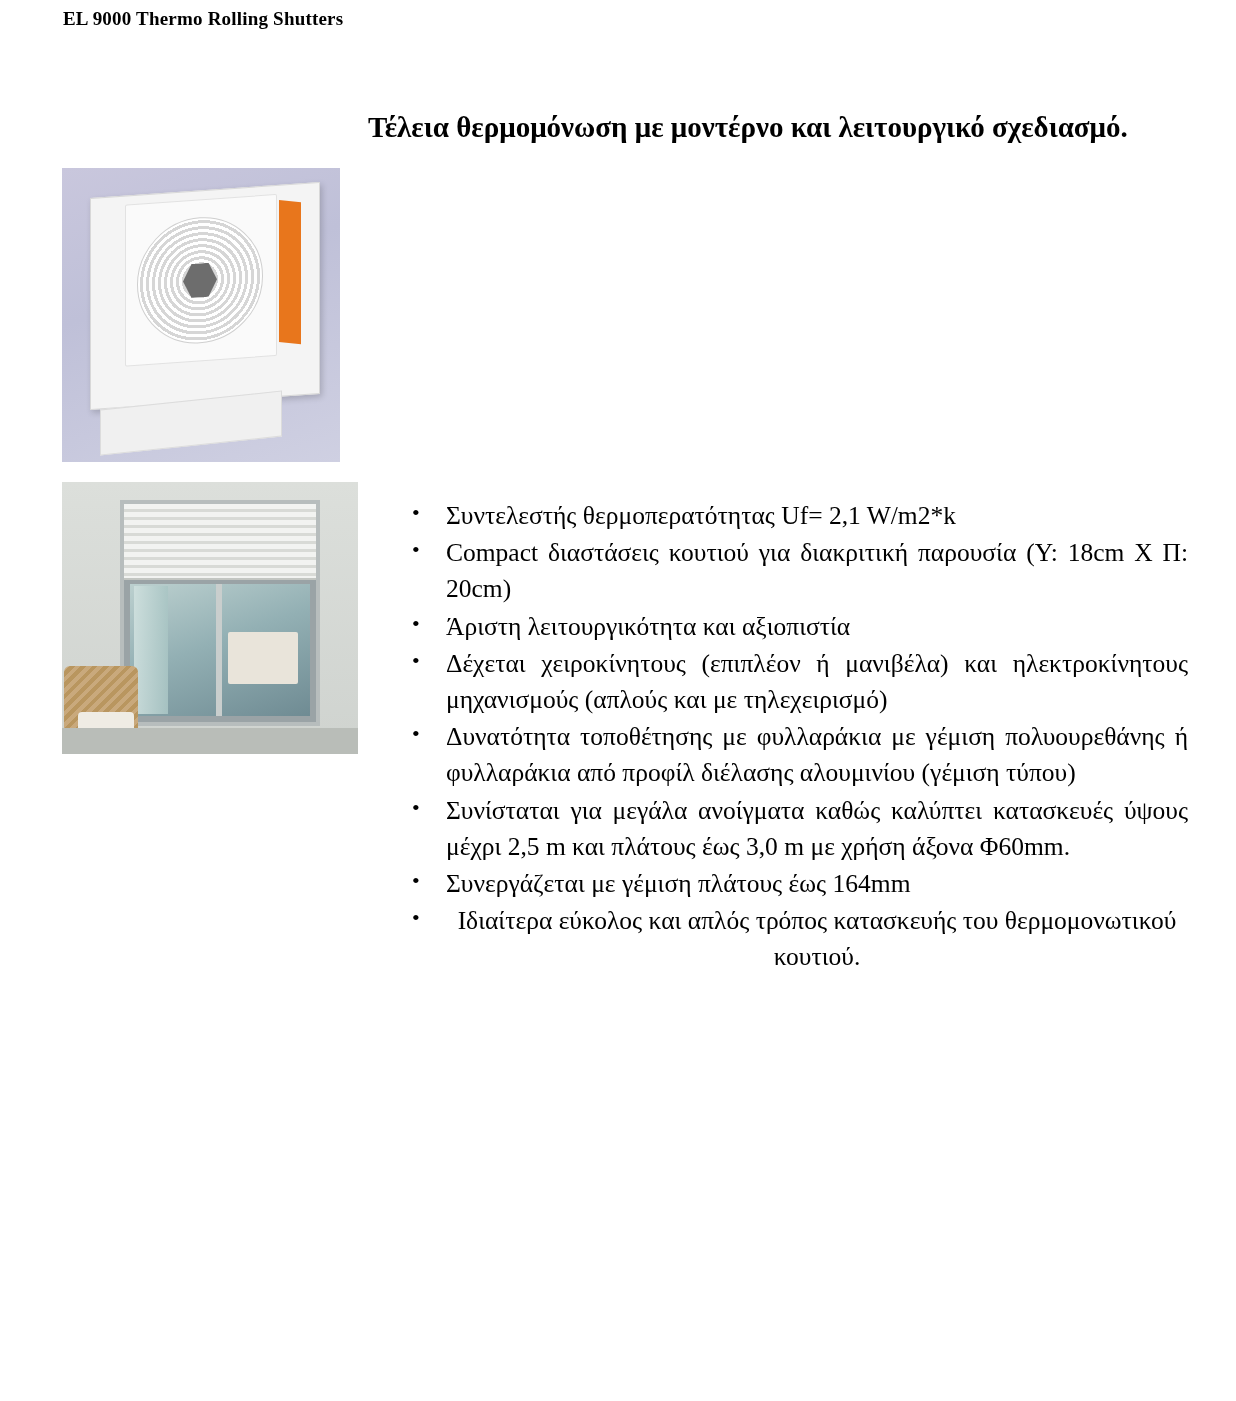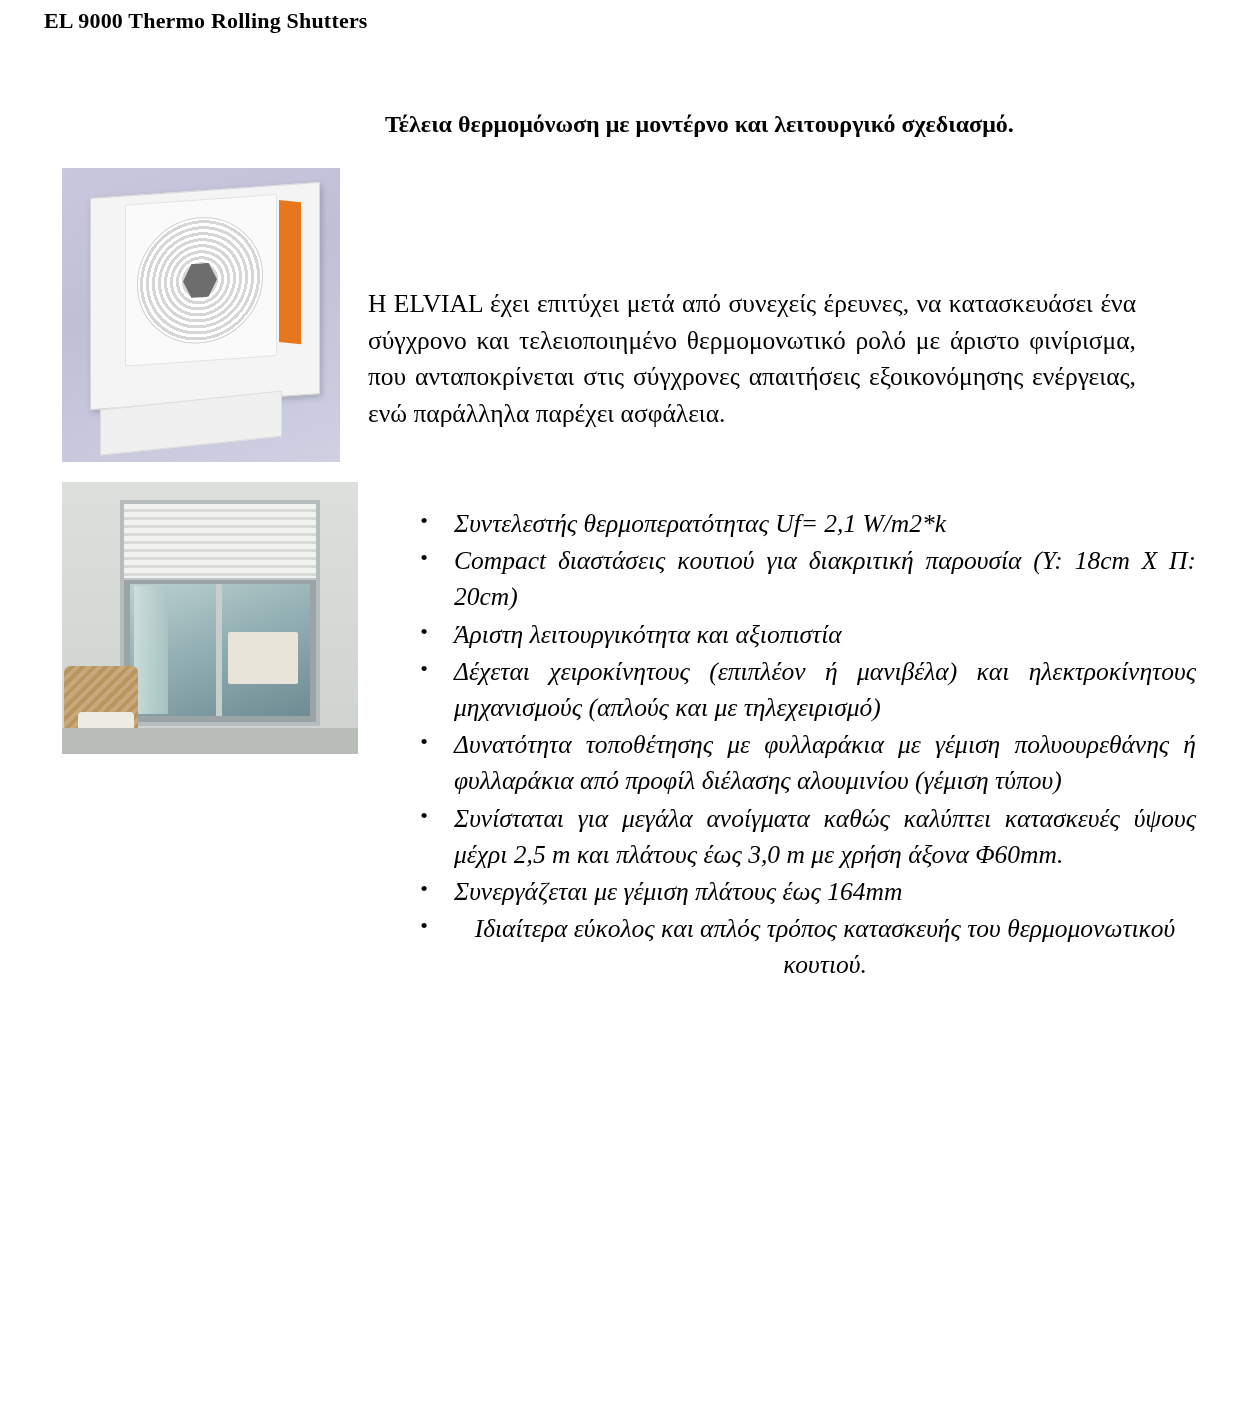--- a/index.html
+++ b/index.html
@@ -17,23 +17,23 @@
   }
   .page {
     position: relative;
     width: 1236px;
     height: 1401px;
     box-sizing: border-box;
     padding: 0;
   }
   .doc-title {
     position: absolute;
-    left: 44px;
+    left: 63px;
     top: 8px;
-    font-size: 22px;
+    font-size: 19px;
     font-weight: bold;
     font-family: "Liberation Serif", serif;
     letter-spacing: 0.2px;
   }
 
   
   .img-box {
     position: absolute;
     overflow: hidden;
   }
@@ -197,50 +197,49 @@
     left: 0;
     right: 0;
     bottom: 0;
     height: 26px;
     background: #b9bdb8;
   }
 
   
   .heading {
     position: absolute;
-    left: 385px;
+    left: 368px;
     top: 108px;
     width: 768px;
-    font-size: 24px;
+    font-size: 29px;
     font-weight: bold;
     line-height: 1.35;
     text-align: justify;
     text-justify: inter-word;
   }
   .intro {
     position: absolute;
     left: 368px;
     top: 286px;
     width: 768px;
     font-size: 25.5px;
     line-height: 1.44;
     text-align: justify;
     text-justify: inter-word;
   }
   ul.features {
     position: absolute;
     left: 398px;
     top: 498px;
     width: 742px;
-    margin: 8px;
+    margin: 0;
     padding: 0 0 0 48px;
     list-style: none;
     font-size: 25.5px;
     line-height: 1.42;
-    font-style: italic;
   }
   ul.features li {
     position: relative;
     text-align: justify;
     text-justify: inter-word;
     margin: 0 0 1px 0;
   }
   ul.features li::before {
     content: "•";
     position: absolute;
@@ -281,21 +280,20 @@
       <div class="win-mullion"></div>
     </div>
     <div class="chair">
       <div class="cushion"></div>
     </div>
     <div class="floor"></div>
   </div>
 
   <div class="heading">Τέλεια θερμομόνωση με μοντέρνο και λειτουργικό σχεδιασμό.</div>
 
-  <div class="intro">Η ELVIAL έχει επιτύχει μετά από συνεχείς έρευνες, να κατασκευάσει ένα σύγχρονο και τελειοποιημένο θερμομονωτικό ρολό με άριστο φινίρισμα, που ανταποκρίνεται στις σύγχρονες απαιτήσεις εξοικονόμησης ενέργειας, ενώ παράλληλα παρέχει ασφάλεια.</div>
 
   <ul class="features">
     <li>Συντελεστής θερμοπερατότητας Uf= 2,1 W/m2*k</li>
     <li>Compact διαστάσεις κουτιού για διακριτική παρουσία (Υ: 18cm Χ Π: 20cm)</li>
     <li>Άριστη λειτουργικότητα και αξιοπιστία</li>
     <li>Δέχεται χειροκίνητους (επιπλέον ή μανιβέλα) και ηλεκτροκίνητους μηχανισμούς (απλούς και με τηλεχειρισμό)</li>
     <li>Δυνατότητα τοποθέτησης με φυλλαράκια με γέμιση πολυουρεθάνης ή φυλλαράκια από προφίλ διέλασης αλουμινίου (γέμιση τύπου)</li>
     <li>Συνίσταται για μεγάλα ανοίγματα καθώς καλύπτει κατασκευές ύψους μέχρι 2,5 m και πλάτους έως 3,0 m με χρήση άξονα Φ60mm.</li>
     <li>Συνεργάζεται με γέμιση πλάτους έως 164mm</li>
     <li>Ιδιαίτερα εύκολος και απλός τρόπος κατασκευής του θερμομονωτικού κουτιού.</li>

